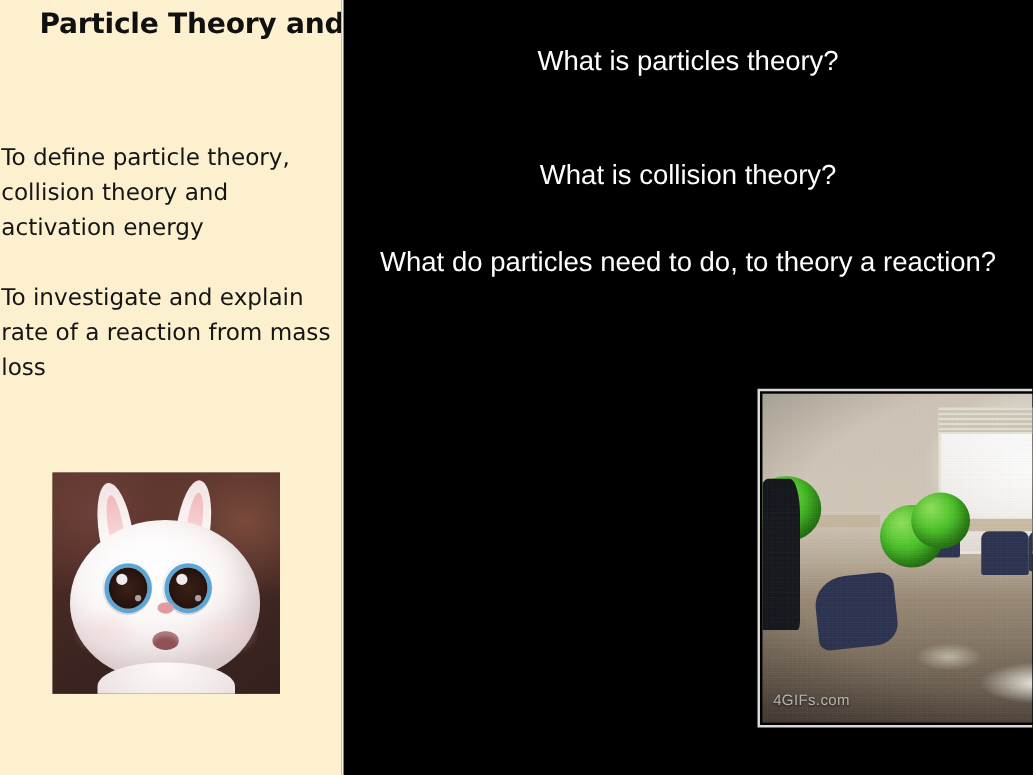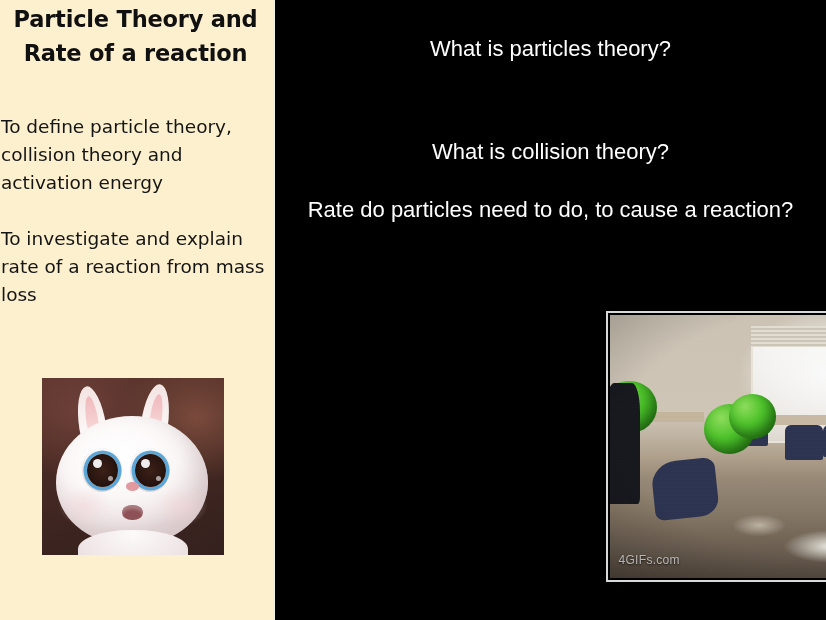--- a/index.html
+++ b/index.html
@@ -40,20 +40,21 @@
     left: 0;
     top: 2px;
     width: 271px;
     text-align: center;
     font-family: "DejaVu Sans", sans-serif;
     font-weight: bold;
     font-size: 22.5px;
     line-height: 34px;
     color: #101010;
     letter-spacing: -0.2px;
+    padding-left: 18px;
   }
 
   #objectives {
     position: absolute;
     left: 1px;
     top: 113px;
     width: 268px;
     font-family: "DejaVu Sans", sans-serif;
     font-size: 18.5px;
     line-height: 28px;
@@ -201,21 +202,21 @@
     left: 20px;
     width: 511px;
     text-align: center;
     color: #FFFFFF;
     font-family: "Liberation Sans", sans-serif;
     font-size: 22px;
     line-height: 31px;
     font-weight: normal;
   }
   #question-1 { top: 33px; }
-  #question-2 { top: 124px; margin-top: 12px; }
+  #question-2 { top: 124px; }
   #question-3 { top: 194px; }
 
   
   #gif-frame {
     position: absolute;
     left: 331px;
     top: 311px;
     width: 434px;
     height: 271px;
     box-sizing: border-box;
@@ -323,21 +324,20 @@
 </style>
 </head>
 <body>
 
 <div id="slide">
 
   <div id="left-panel">
 
     <div id="slide-title">
       <div>Particle Theory and</div>
-      <div>Rate of a reaction</div>
     </div>
 
     <div id="objectives">
       <div class="obj-block">To define particle theory, collision theory and activation energy</div>
       <div class="obj-gap"></div>
       <div class="obj-block">To investigate and explain rate of a reaction from mass loss</div>
     </div>
 
     <div id="rabbit-figure">
       <div class="bg-blur"></div>
@@ -368,21 +368,21 @@
     </div>
 
   </div>
 
   <div id="panel-divider"></div>
 
   <div id="right-panel">
 
     <div class="question" id="question-1">What is particles theory?</div>
     <div class="question" id="question-2">What is collision theory?</div>
-    <div class="question" id="question-3">Rate do particles need to do, to cause a reaction?</div>
+    <div class="question" id="question-3">What do particles need to do, to theory a reaction?</div>
 
     <div id="gif-frame">
       <div id="gif-photo">
         <div class="window-frame"></div>
         <div class="blind"></div>
 
         <div class="table2"></div>
         <div class="table"></div>
 
         <div class="chair c4"></div>

